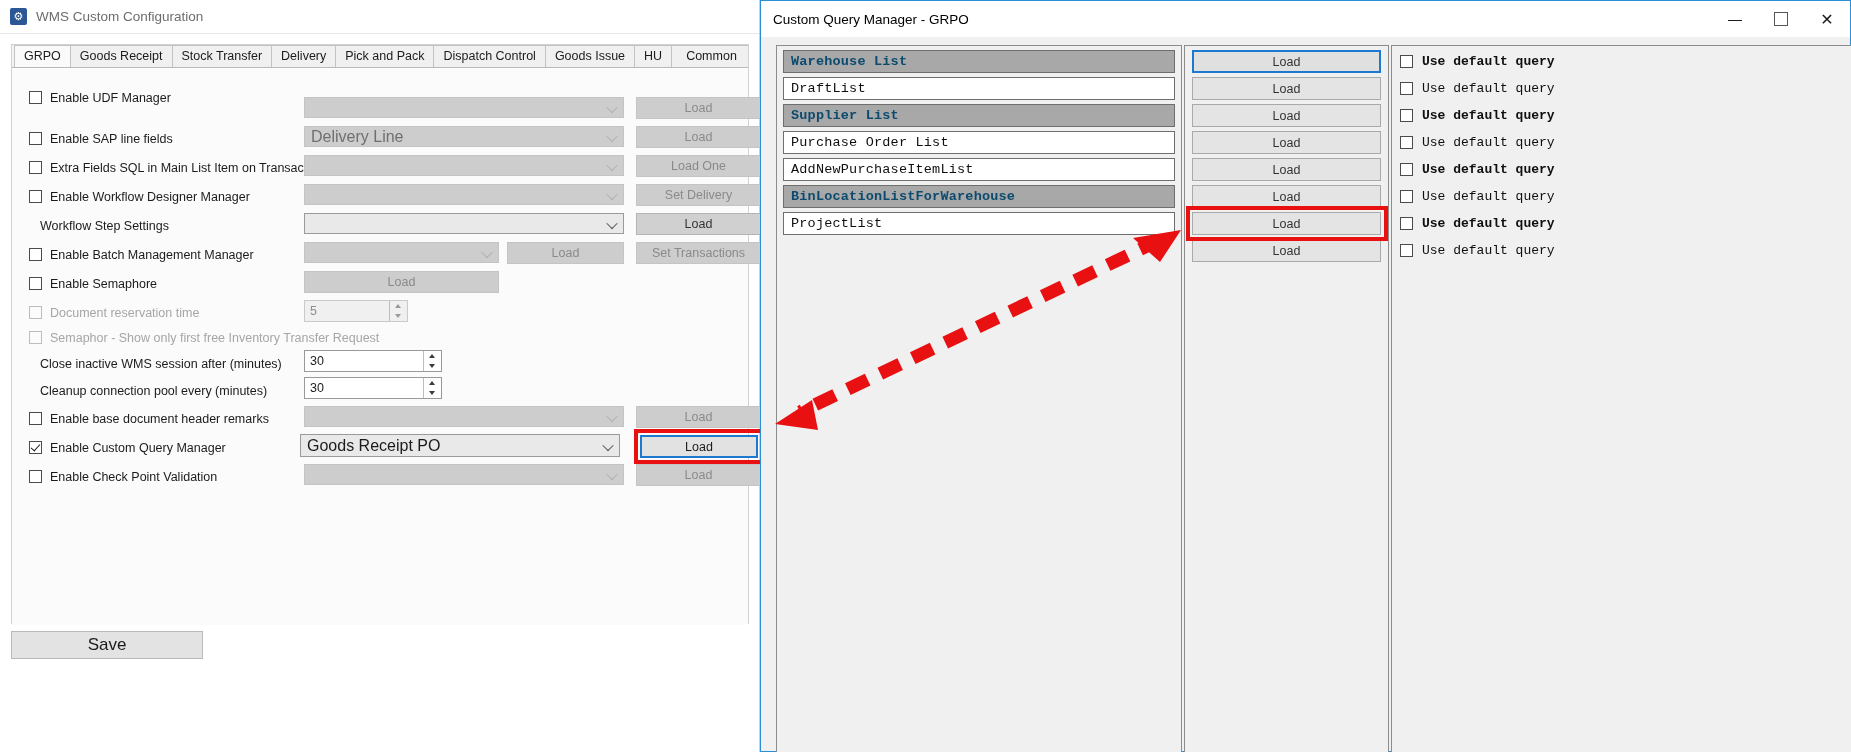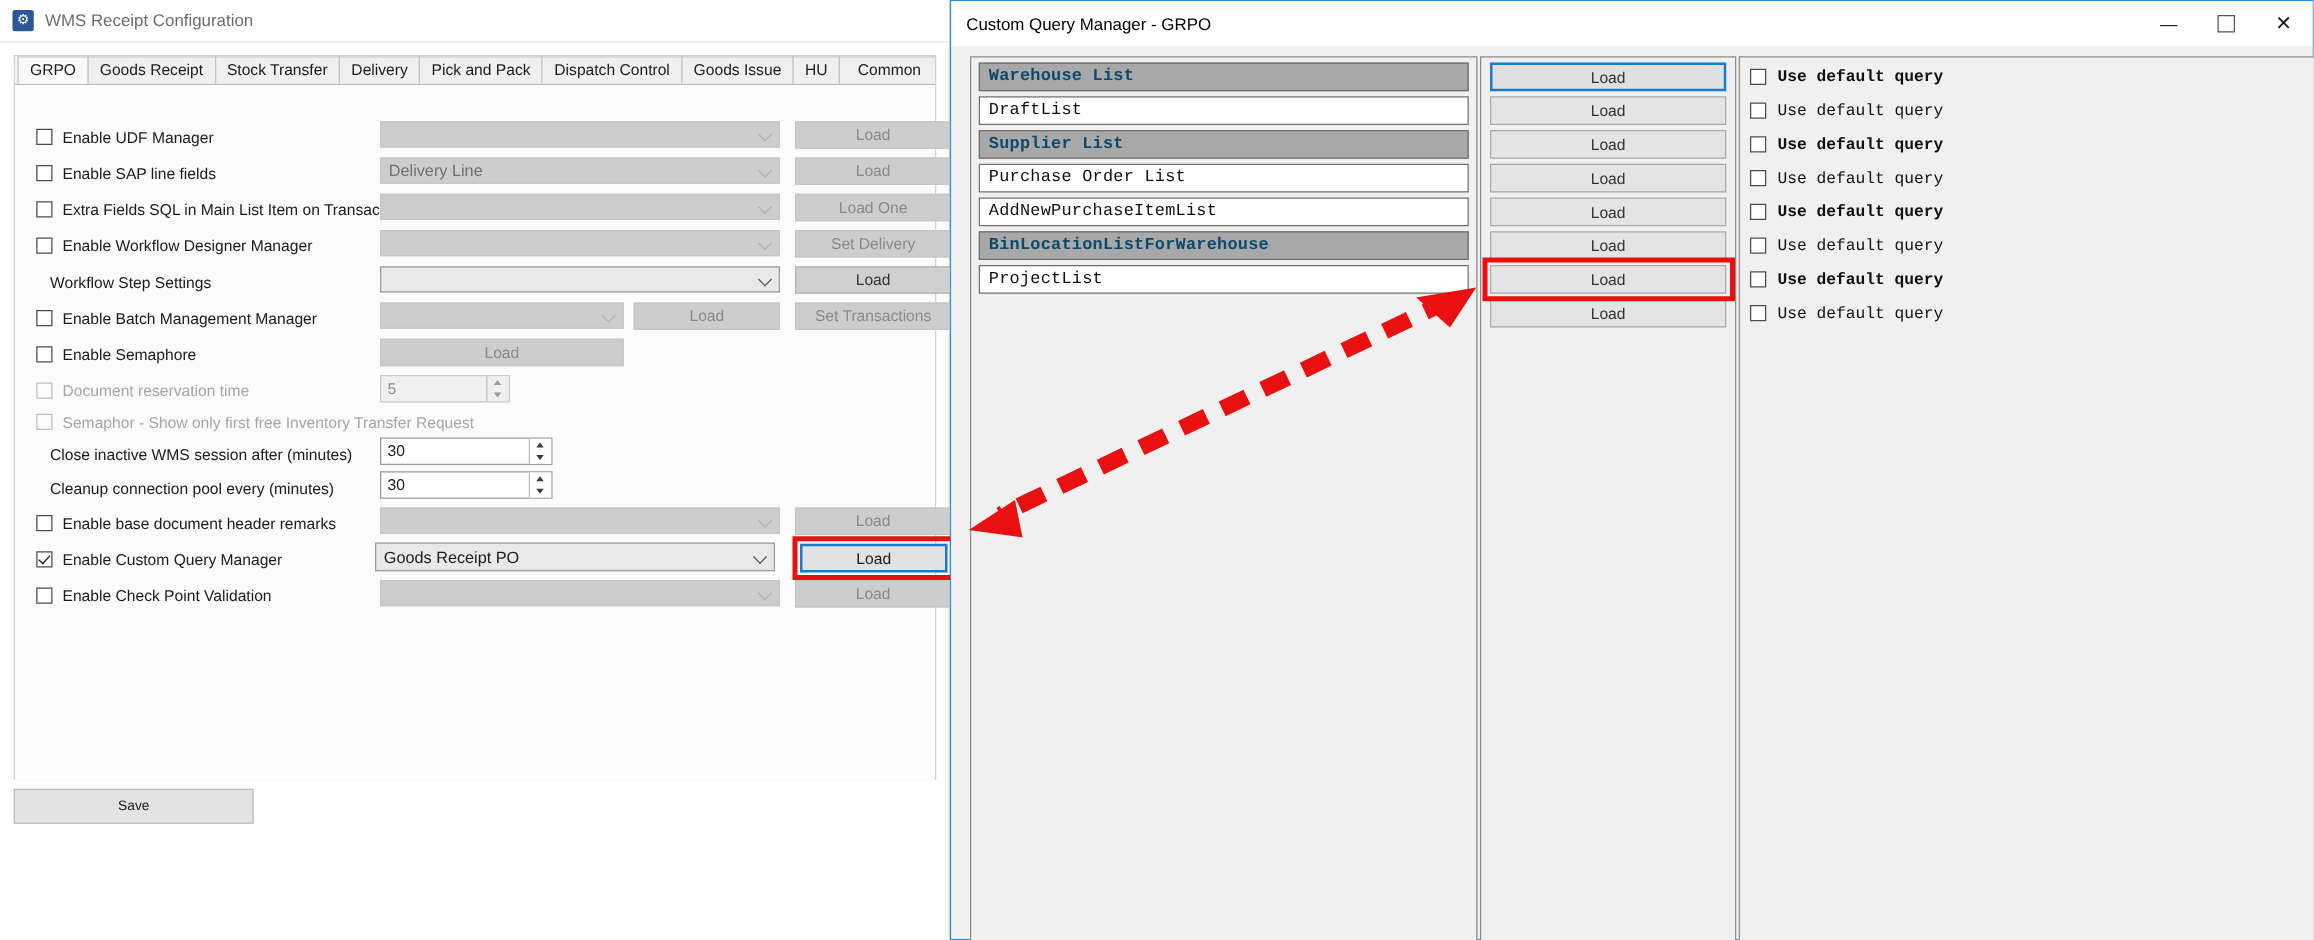--- a/index.html
+++ b/index.html
@@ -59,21 +59,21 @@
   .chk.dim{border-color:#bdbdbd;background:#fbfbfb;}
   .chk.checked:after{
     content:"";position:absolute;left:3px;top:0px;width:4px;height:8px;
     border:solid #1b1b1b;border-width:0 1.6px 1.6px 0;transform:rotate(42deg);
   }
   .lbl{font-size:12.5px;color:#1b1b1b;white-space:nowrap;}
   .lbl.dim{color:#a6a6a6;}
   .combo{
     position:absolute;height:21px;background:#cdcdcd;border:1px solid #c4c4c4;
     box-sizing:border-box;display:flex;align-items:center;
-    padding-left:6px;font-size:13px;color:#6f6f6f;
+    padding-left:6px;font-size:16px;color:#6f6f6f;
   }
   .combo.enabled{background:#e9e9e9;border:1px solid #9a9a9a;color:#1b1b1b;}
   .combo .caret{
     position:absolute;right:7px;top:50%;margin-top:-2px;
     width:7px;height:7px;border:solid #b0b0b0;border-width:0 1.5px 1.5px 0;
     transform:translateY(-30%) rotate(45deg);
   }
   .combo.enabled .caret{border-color:#555;}
   .btn{
     position:absolute;height:22px;background:#cdcdcd;border:1px solid #c4c4c4;
@@ -100,21 +100,21 @@
     margin-left:-3.5px;
   }
   .spin .arrows span.up:before{border-bottom:4px solid #3a3a3a;margin-top:-2px;}
   .spin .arrows span.dn:before{border-top:4px solid #3a3a3a;margin-top:-2px;}
   .spin.dim .arrows span.up:before{border-bottom-color:#9a9a9a;}
   .spin.dim .arrows span.dn:before{border-top-color:#9a9a9a;}
   .save-btn{
     position:absolute;left:11px;top:631px;width:192px;height:28px;
     background:#e3e3e3;border:1px solid #b9b9b9;box-sizing:border-box;
     display:flex;align-items:center;justify-content:center;
-    font-size:11px;color:#1b1b1b;
+    font-size:17px;color:#1b1b1b;
   }
   .highlight-red{
     position:absolute;border:4px solid #e81010;box-sizing:border-box;
     pointer-events:none;
   }
   
   .dialog{
     position:absolute;left:760px;top:0;width:1091px;height:752px;
     background:#f0f0f0;border:1px solid #2a8fd8;box-sizing:border-box;
   }
@@ -162,41 +162,41 @@
   .chk-item .txt.b{font-weight:bold;}
   .arrow-svg{position:absolute;left:0;top:0;pointer-events:none;}
 </style>
 </head>
 <body>
 
 <div class="app-window">
 
   <div class="titlebar">
     <div class="app-icon">⚙</div>
-    <div class="app-title">WMS Receipt Configuration</div>
+    <div class="app-title">WMS Custom Configuration</div>
   </div>
 
   <div class="client">
 
     <div class="tabstrip">
       <div class="tab active">GRPO</div>
       <div class="tab">Goods Receipt</div>
       <div class="tab">Stock Transfer</div>
       <div class="tab">Delivery</div>
       <div class="tab">Pick and Pack</div>
       <div class="tab">Dispatch Control</div>
       <div class="tab">Goods Issue</div>
       <div class="tab">HU</div>
       <div class="tab wide">Common</div>
 
     </div>
 
     <div class="panel-body">
 
-      <div class="row" style="left:17px;top:28px;">
+      <div class="row" style="left:17px;top:16px;">
         <div class="chk"></div>
         <div class="lbl">Enable UDF Manager</div>
       </div>
       <div class="combo" style="left:292px;top:28px;width:320px;">
         <span></span>
         <span class="caret"></span>
       </div>
       <div class="btn" style="left:624px;top:28px;width:125px;">Load</div>
 
       <div class="row" style="left:17px;top:57px;">

